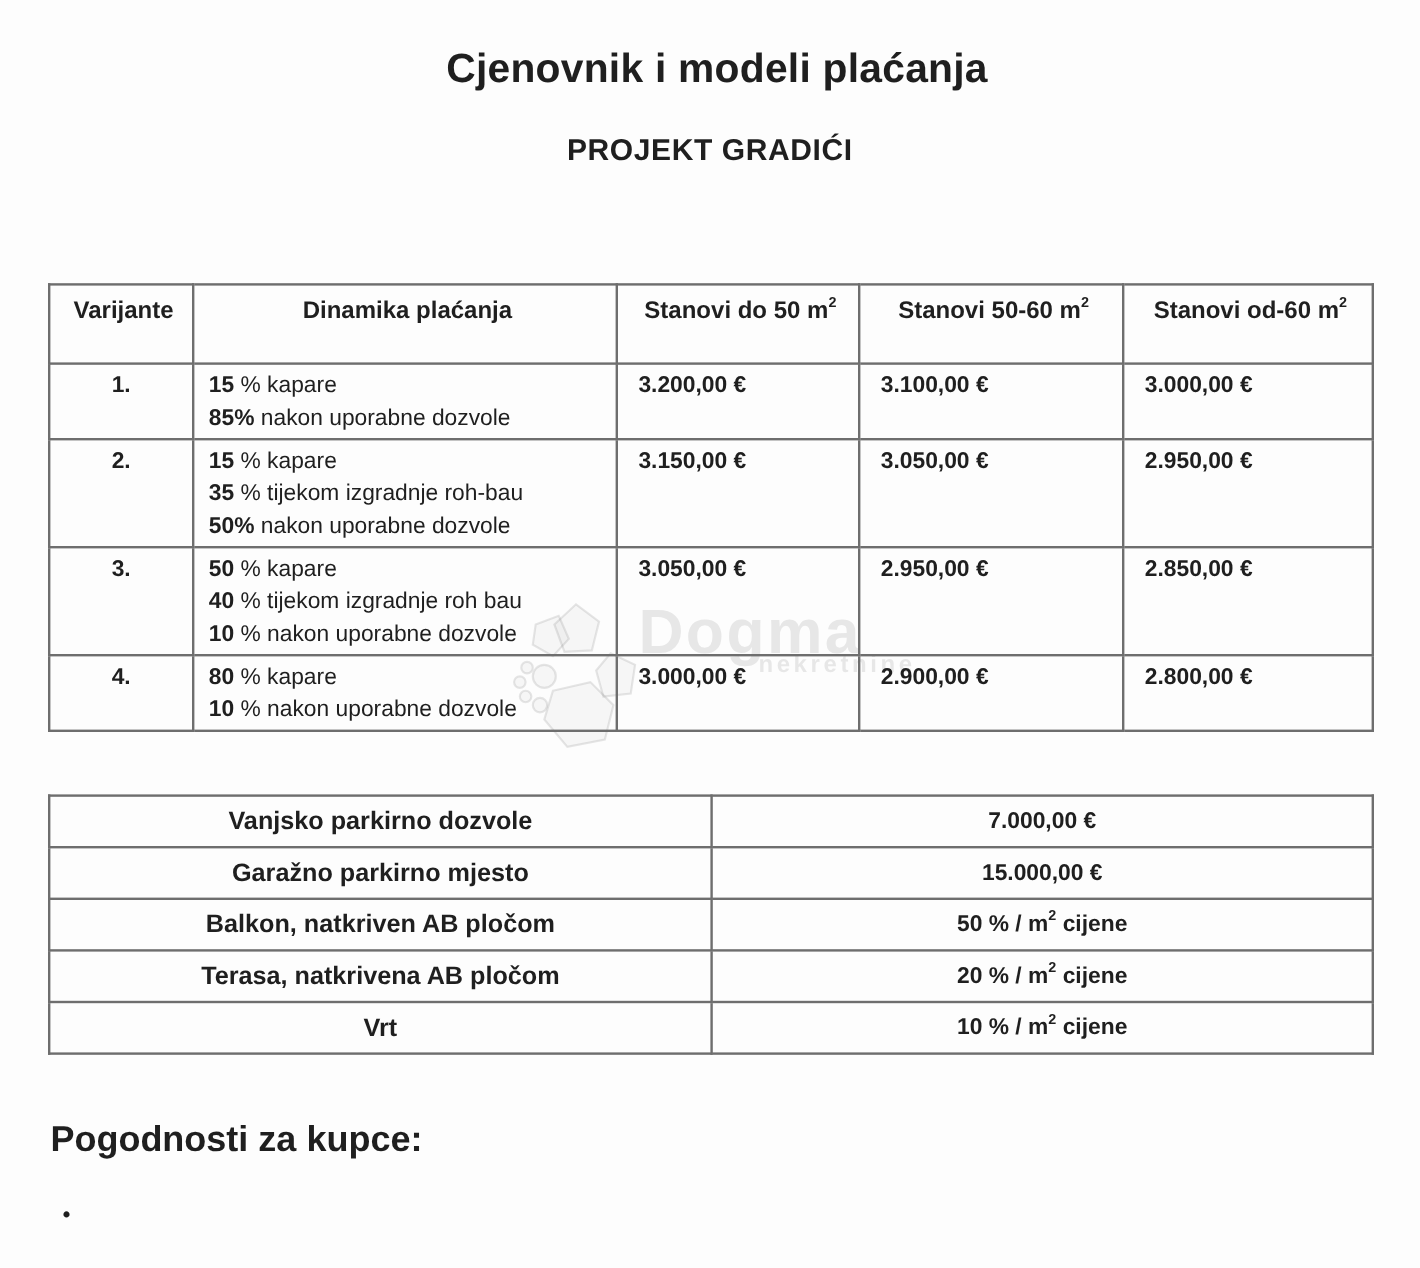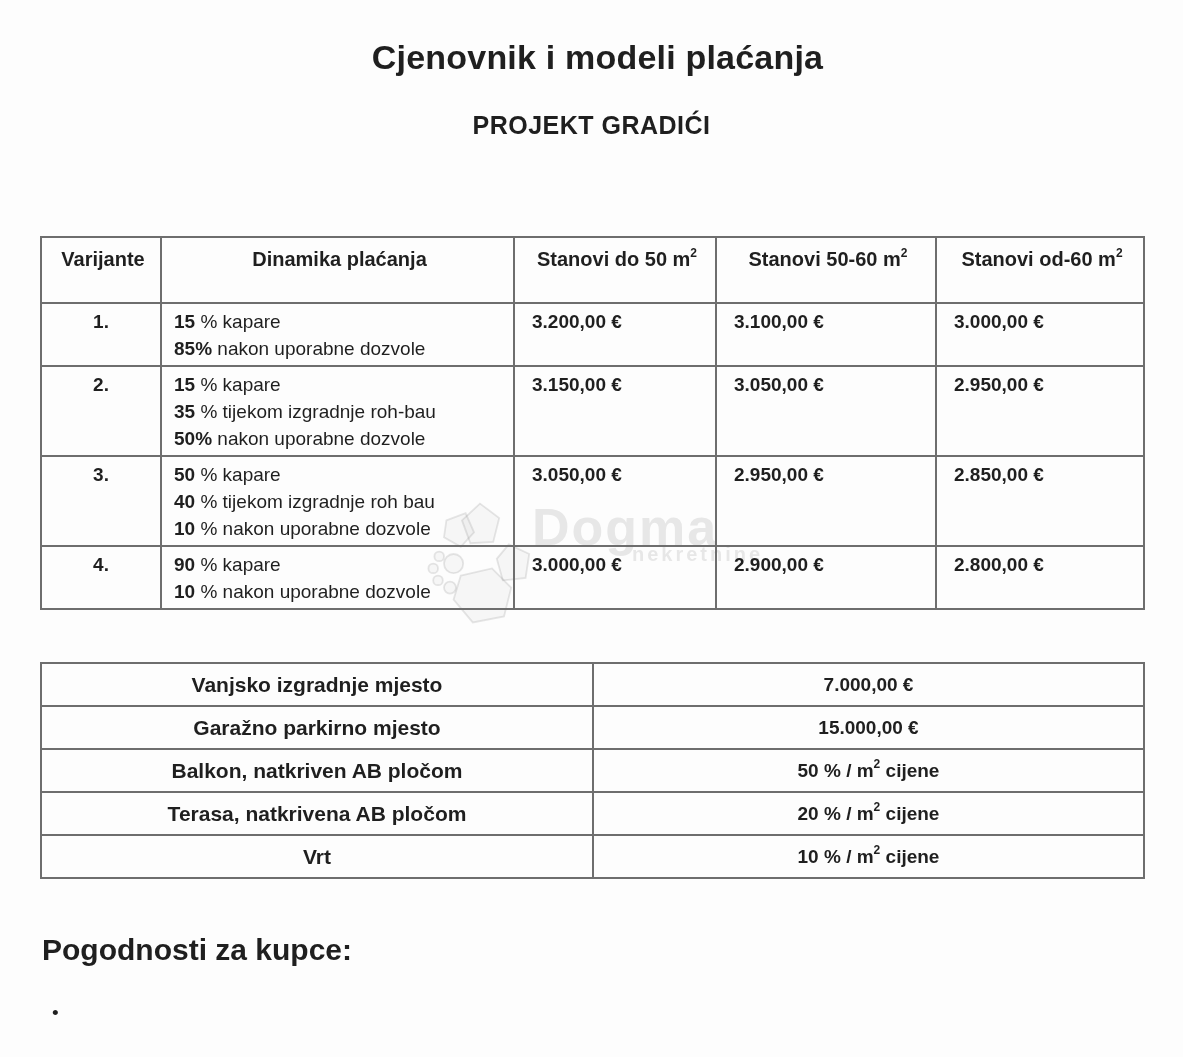--- a/index.html
+++ b/index.html
@@ -114,38 +114,38 @@
           <div class="pline"><b>40</b><span> % tijekom izgradnje roh bau</span></div>
           <div class="pline"><b>10</b><span> % nakon uporabne dozvole</span></div>
         </td>
         <td class="price">3.050,00 €</td>
         <td class="price">2.950,00 €</td>
         <td class="price">2.850,00 €</td>
       </tr>
       <tr>
         <td class="variant">4.</td>
         <td>
-          <div class="pline"><b>90</b><span> % kapare</span></div>
+          <div class="pline"><b>80</b><span> % kapare</span></div>
           <div class="pline"><b>10</b><span> % nakon uporabne dozvole</span></div>
         </td>
         <td class="price">3.000,00 €</td>
         <td class="price">2.900,00 €</td>
         <td class="price">2.800,00 €</td>
       </tr>
     </tbody>
   </table>
 
   <table class="extras-table">
     <colgroup>
         <col style="width:552px">
         <col style="width:551px">
       </colgroup>
     <tbody>
       <tr>
-        <td class="ex-label">Vanjsko izgradnje mjesto</td>
+        <td class="ex-label">Vanjsko parkirno dozvole</td>
         <td class="ex-value"><span>7.000,00 €</span><sup></sup><span></span></td>
       </tr>
       <tr>
         <td class="ex-label">Garažno parkirno mjesto</td>
         <td class="ex-value"><span>15.000,00 €</span><sup></sup><span></span></td>
       </tr>
       <tr>
         <td class="ex-label">Balkon, natkriven AB pločom</td>
         <td class="ex-value"><span>50 % / m</span><sup>2</sup><span> cijene</span></td>
       </tr>

